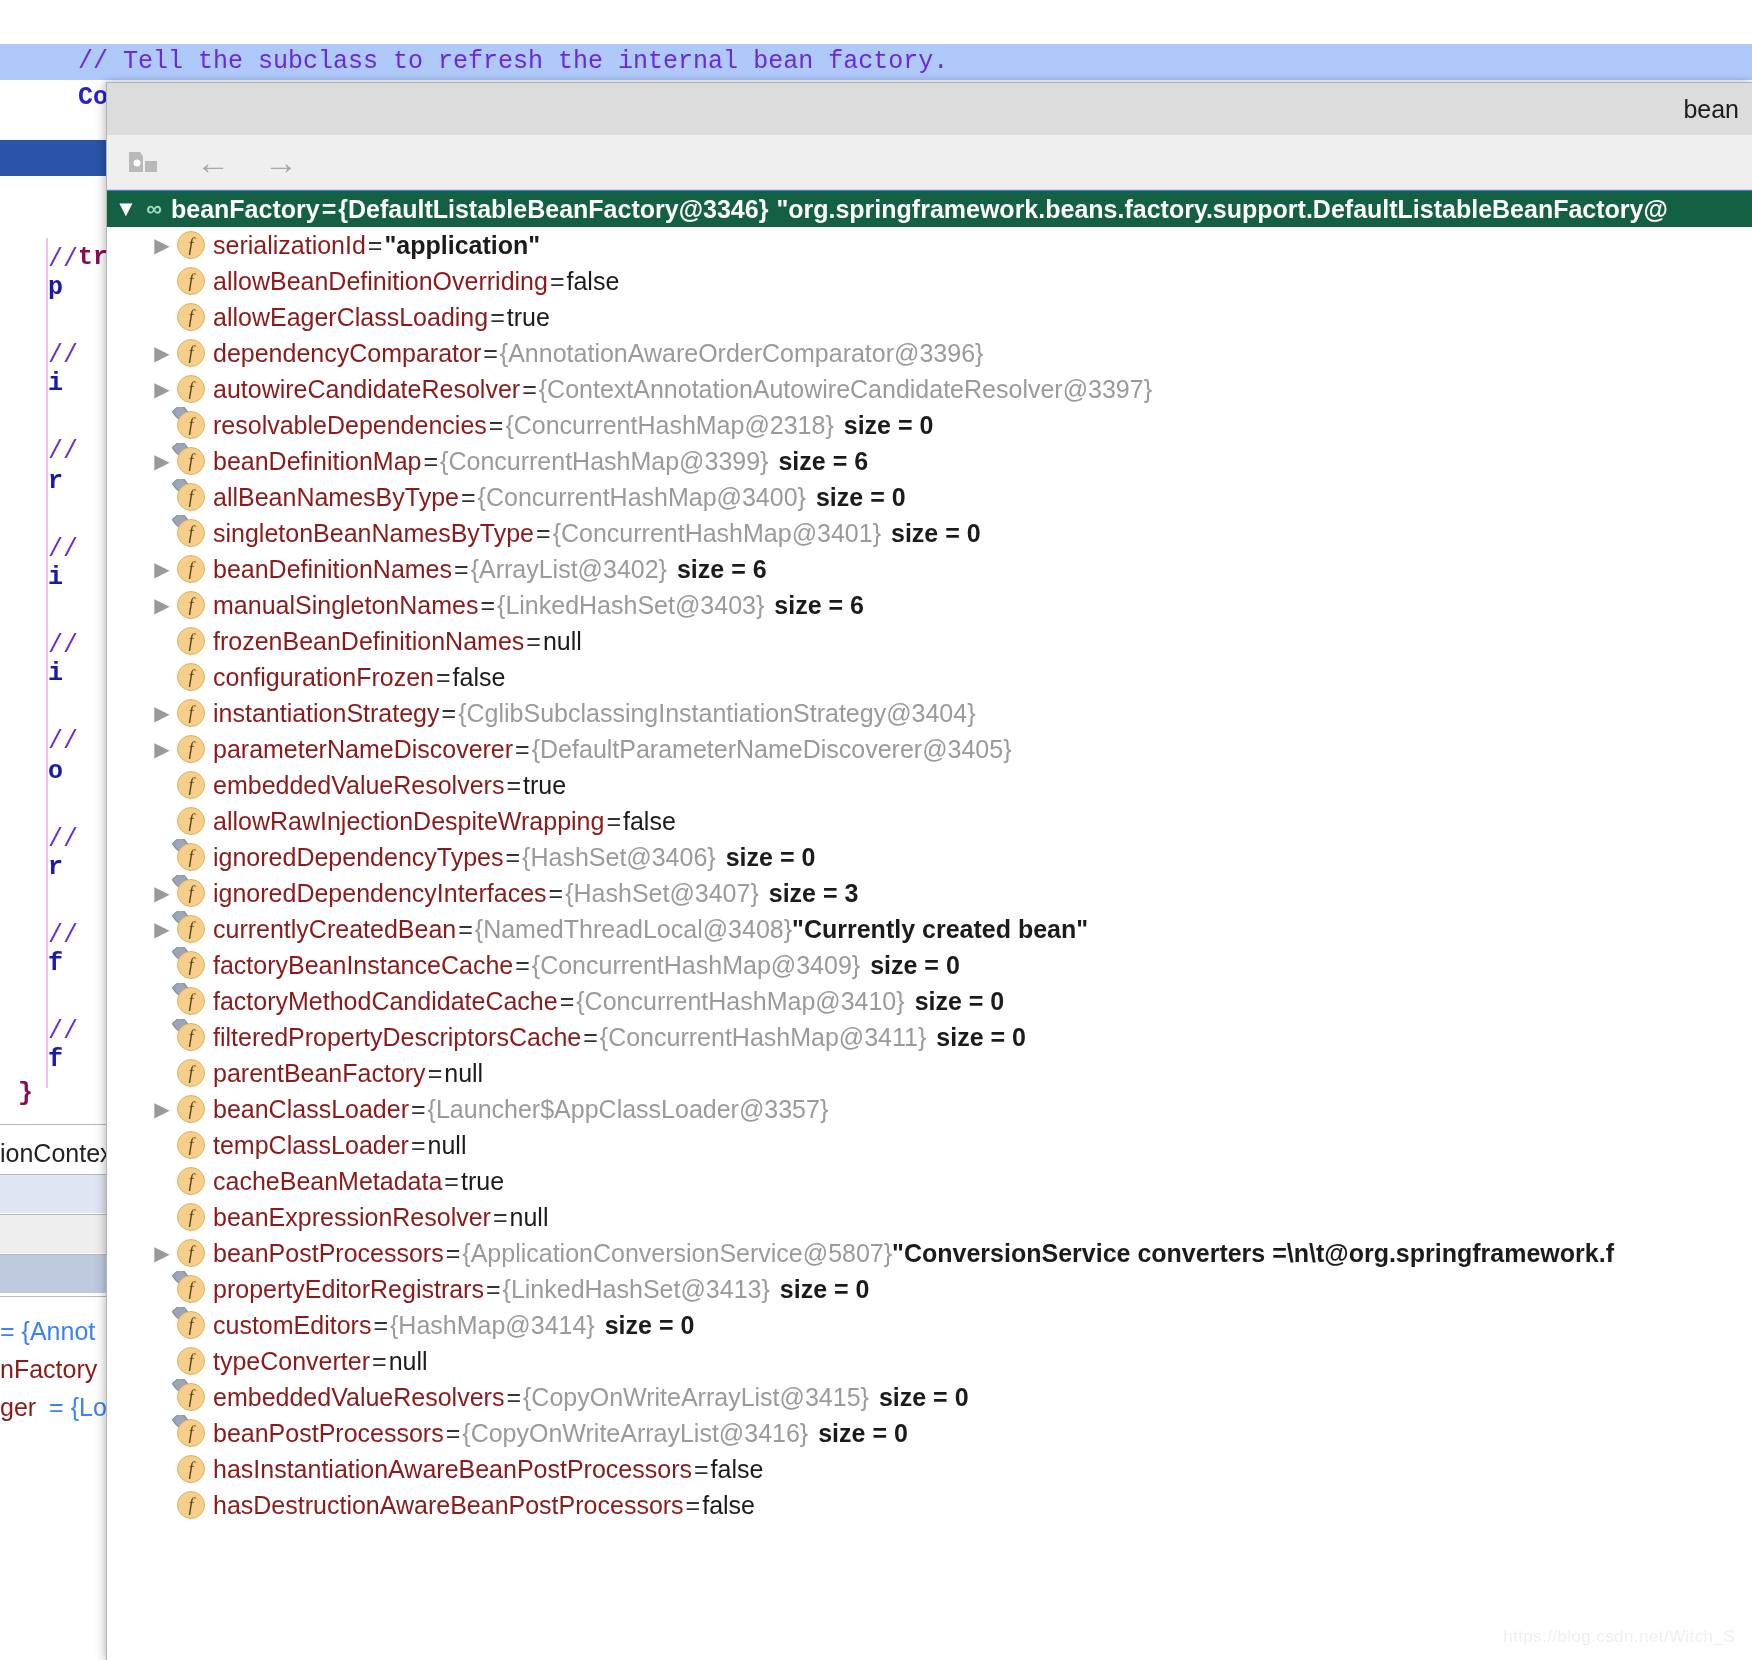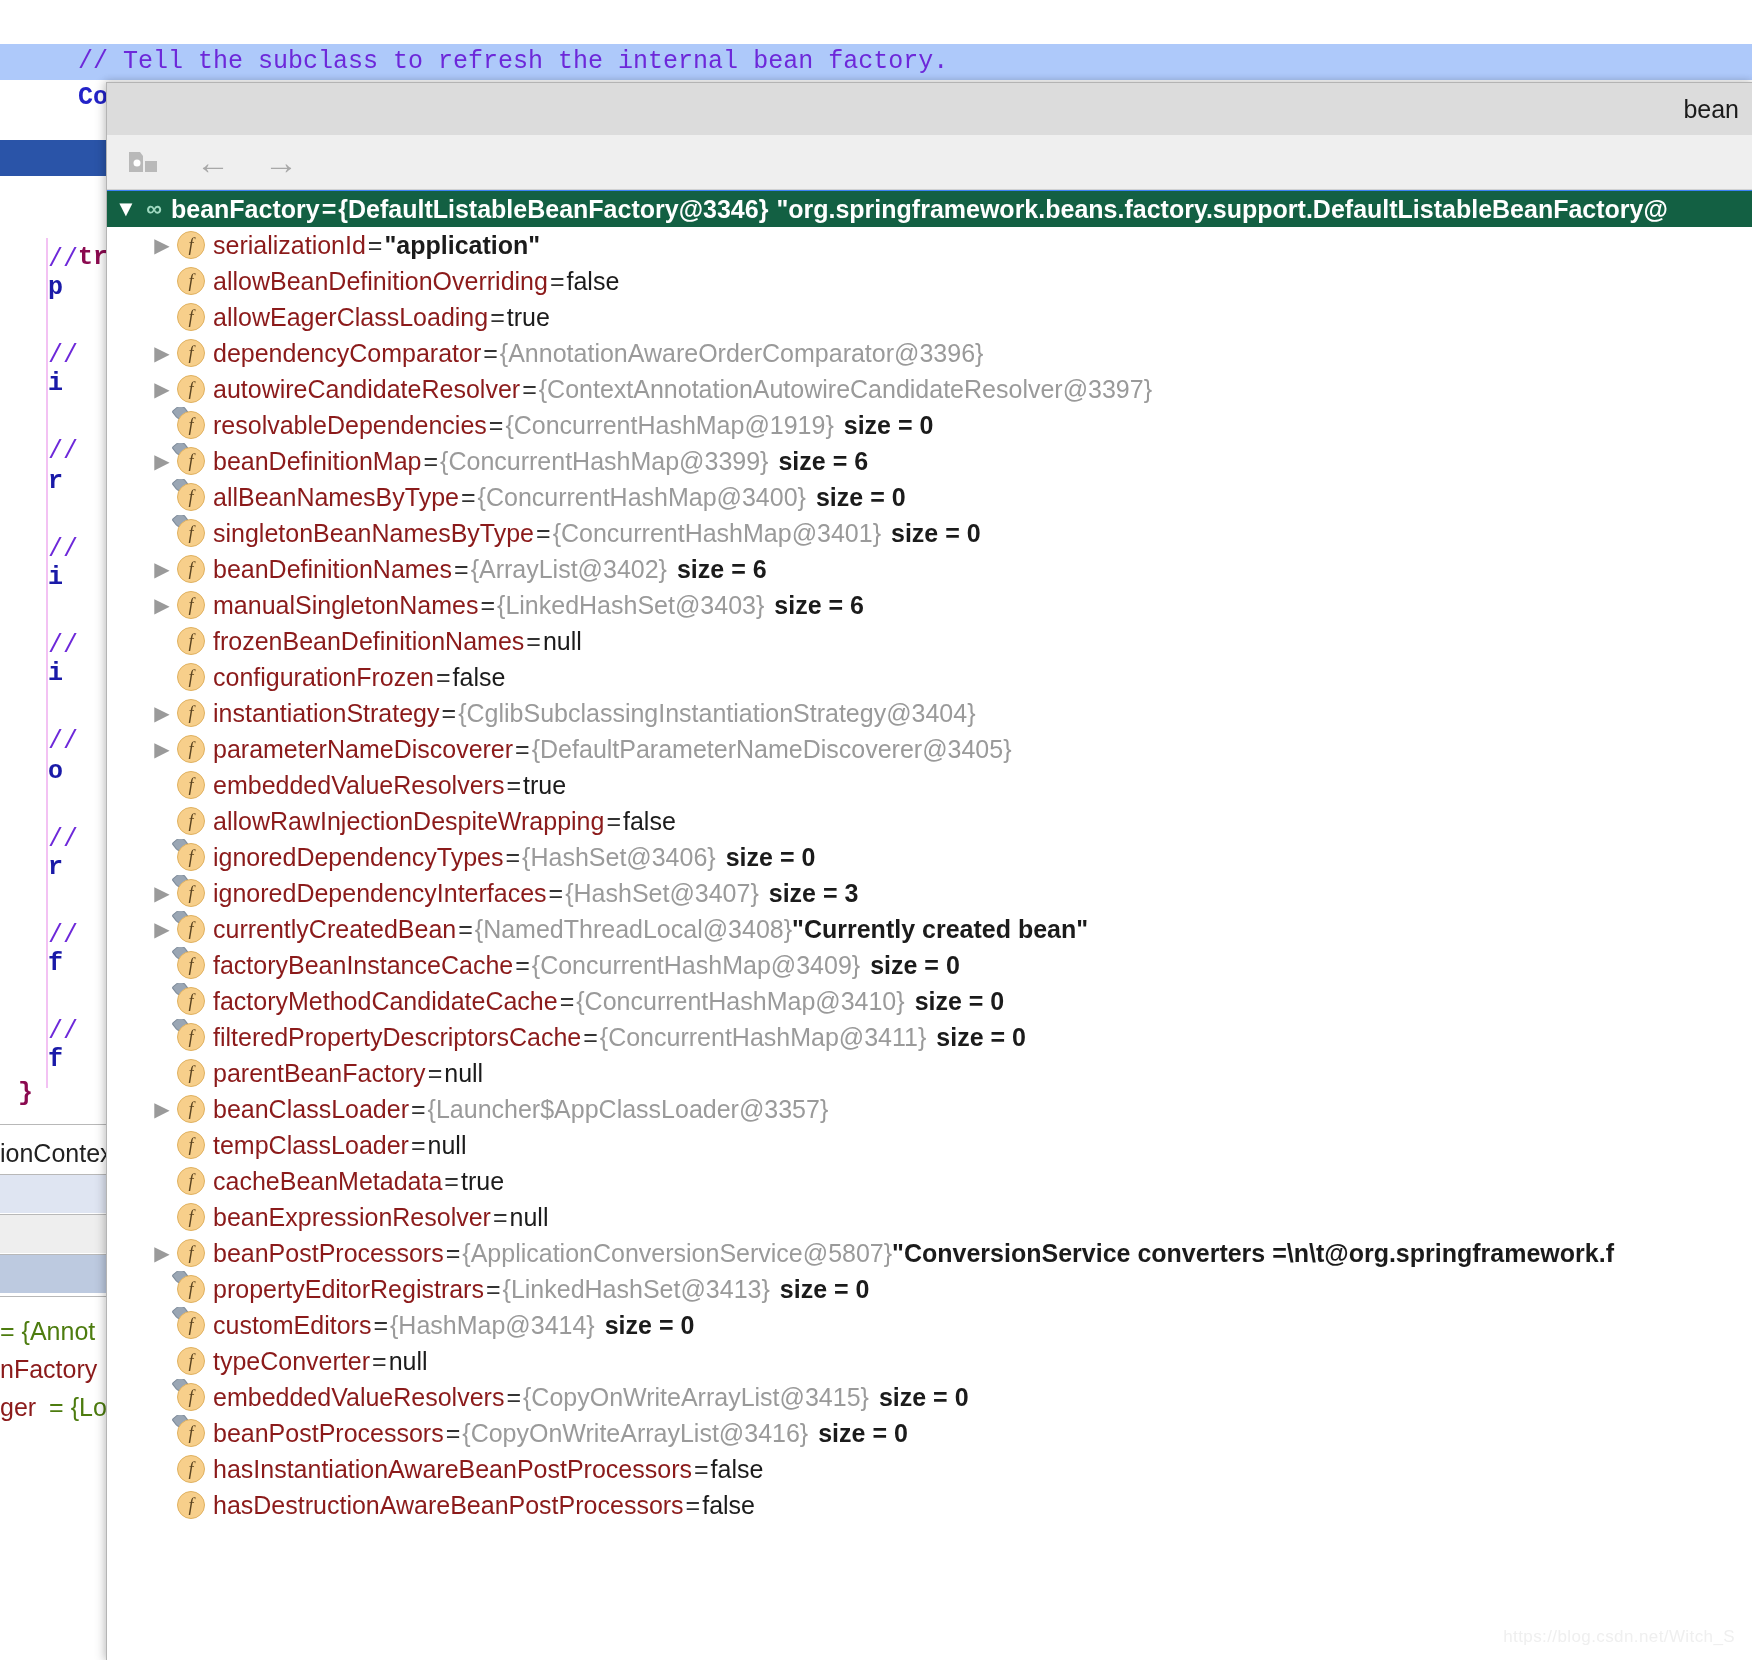--- a/index.html
+++ b/index.html
@@ -41,21 +41,21 @@
   
   #bl-wrap{position:absolute;left:0;top:1124px;width:110px;height:536px;}
   .bl-div{position:absolute;left:0;width:110px;height:1px;background:#b8b8b8;}
   .bl-row{position:absolute;left:0;width:110px;height:38px;
           font-family:"Liberation Sans",sans-serif;font-size:25px;
           color:#222;line-height:38px;white-space:nowrap;overflow:hidden;}
   .bl-blue-soft{background:#dfe5f2;}
   .bl-grey{background:#eeeeee;}
   .bl-blue{background:#bdcae0;}
   .vname{color:#8b1a1a;}
-  .vval{color:#4d7c0f;}
+  .vval{color:#3b82f6;}
 
   
   #popup{
     position:absolute;left:106px;top:82px;width:1646px;height:1578px;
     background:#3b82f6;border:1px solid #b4b4b4;border-bottom:none;border-right:none;
     box-shadow:-3px 0 9px rgba(0,0,0,.16), 0 -2px 7px rgba(0,0,0,.10);
     overflow:hidden;
   }
   #popup-titlebar{
     position:absolute;left:0;top:0;width:1646px;height:52px;
@@ -281,21 +281,21 @@
           <span class="pobj">{ContextAnnotationAutowireCandidateResolver@3397}</span>
         </div>
         <div class="trow">
           <span class="twist empty" style="margin-left: 44px;">&nbsp;</span>
           <span class="ficon">
             <span class="finaltag"></span>
             <span class="circ">f</span>
           </span>
           <span class="pname">resolvableDependencies</span>
           <span class="peq"> = </span>
-          <span class="pobj">{ConcurrentHashMap@1919}</span>
+          <span class="pobj">{ConcurrentHashMap@2318}</span>
           <span class="psize">size = 0</span>
         </div>
         <div class="trow">
           <span class="twist" style="margin-left: 44px;">▶</span>
           <span class="ficon">
             <span class="finaltag"></span>
             <span class="circ">f</span>
           </span>
           <span class="pname">beanDefinitionMap</span>
           <span class="peq"> = </span>

